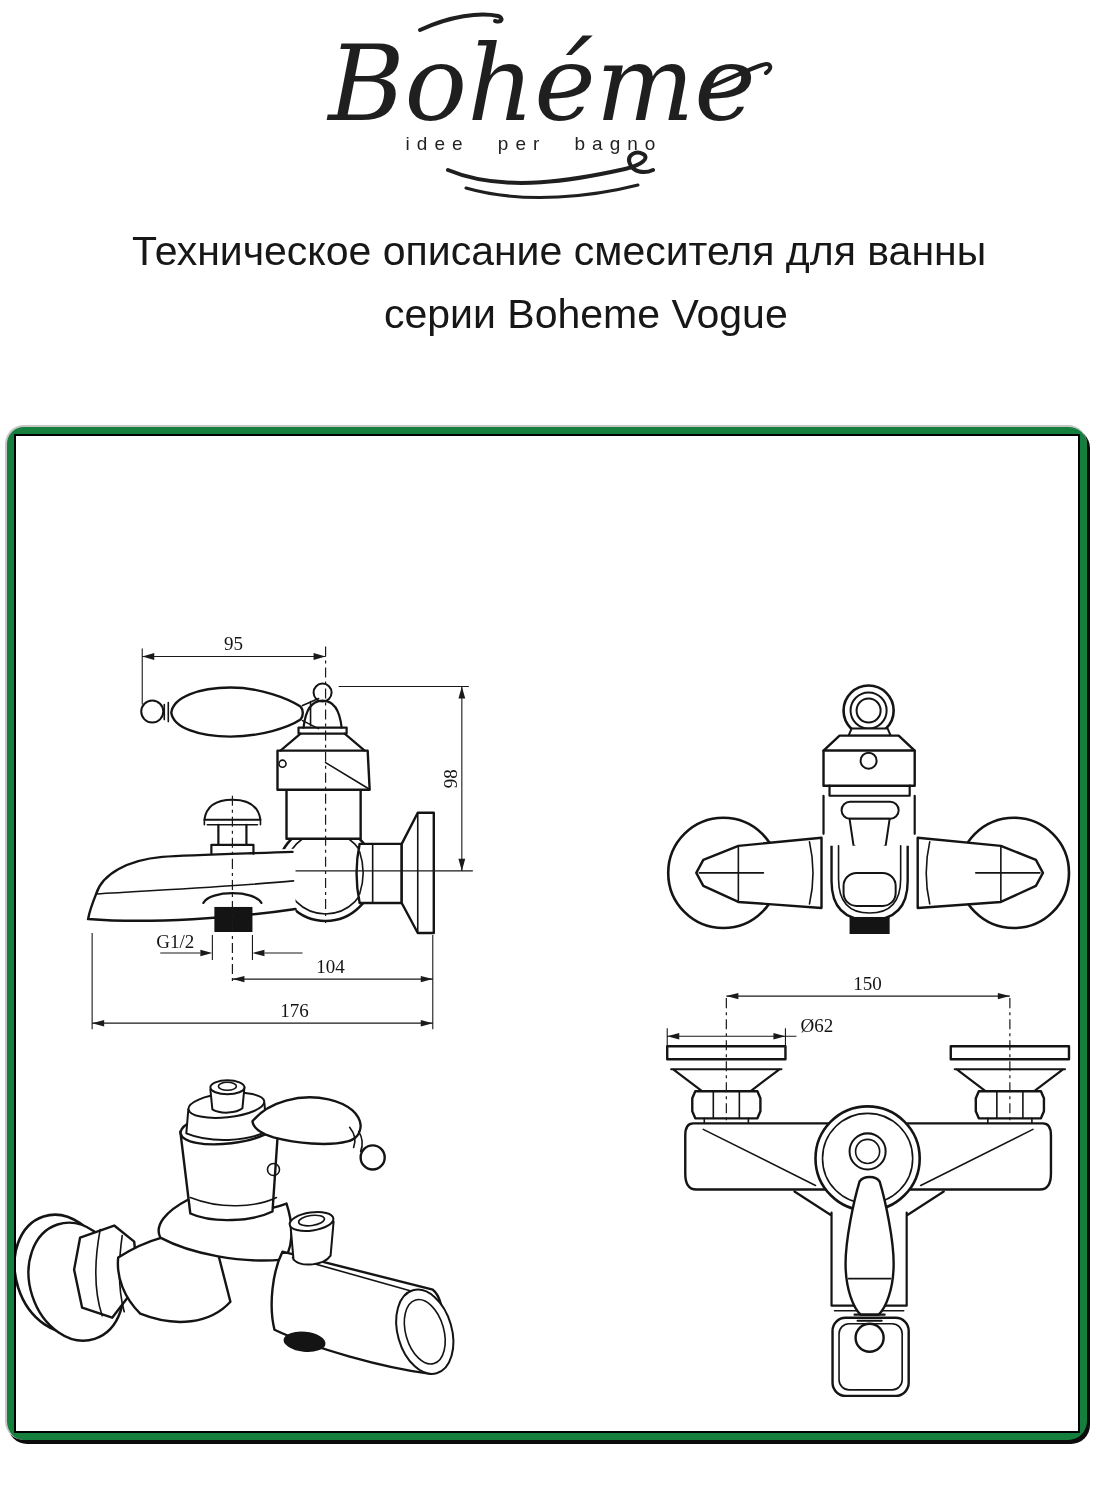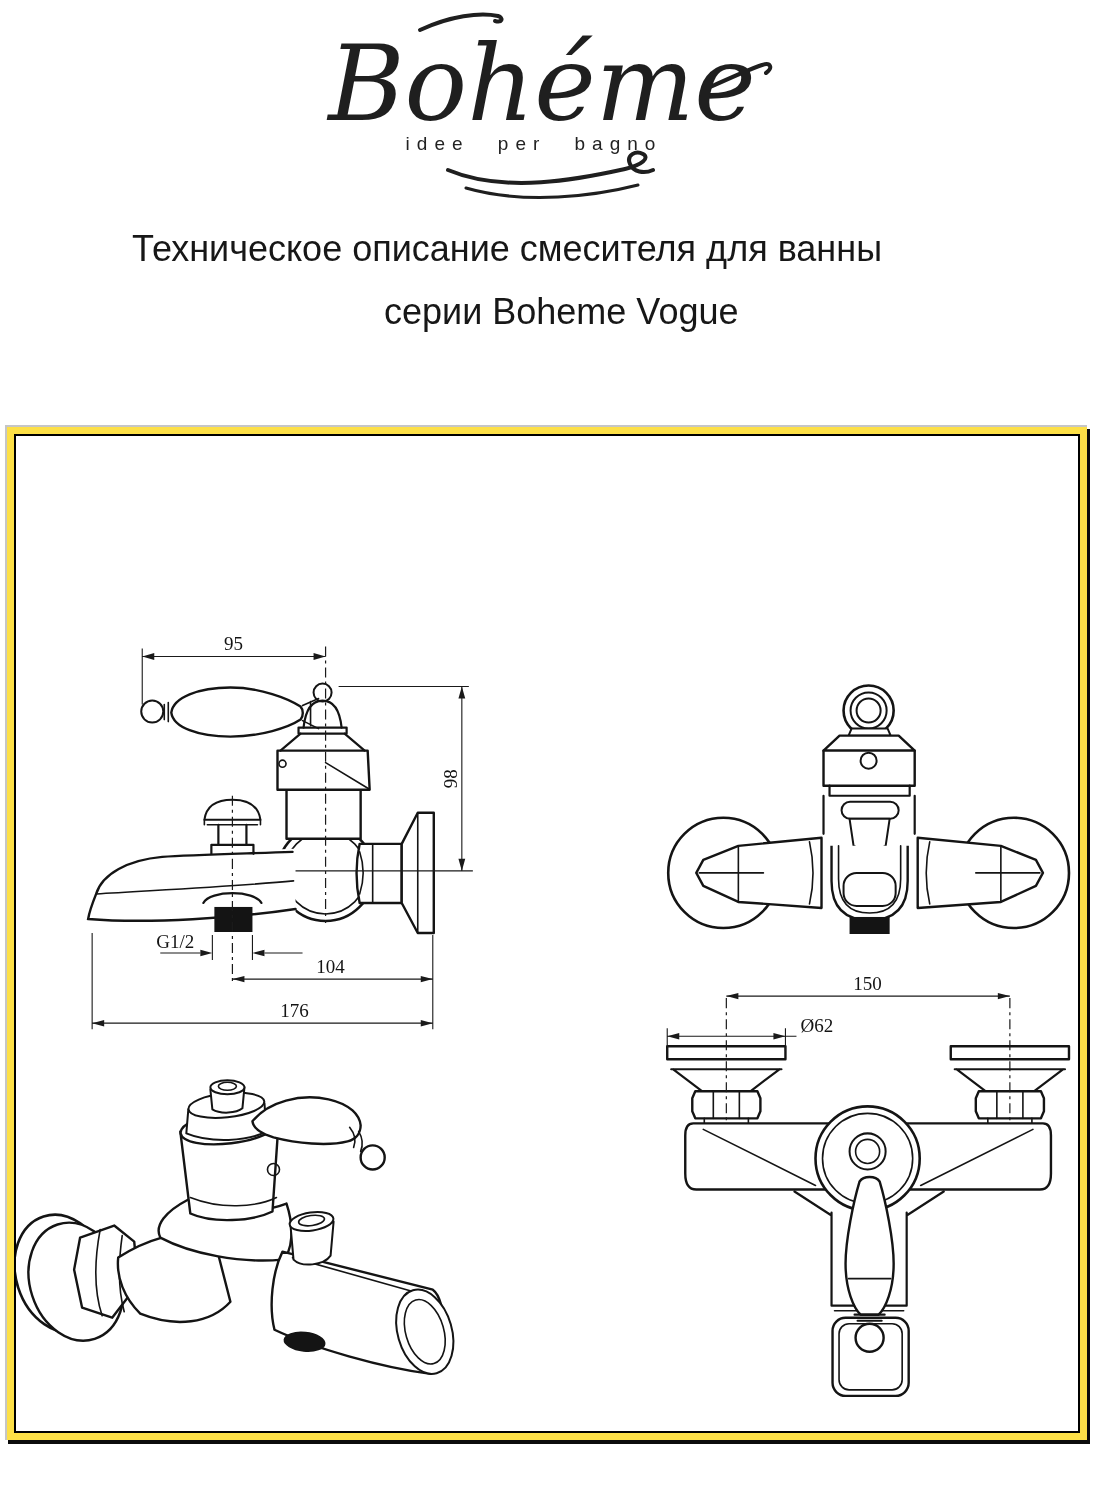--- a/index.html
+++ b/index.html
@@ -1,25 +1,25 @@
 <!DOCTYPE html>
 <html><head>
 <meta charset="utf-8">
 <style>
   html,body{margin:0;padding:0;}
   body{width:1097px;height:1500px;position:relative;background:#ffffff;overflow:hidden;
        font-family:"Liberation Sans",sans-serif;}
   .logo-wrap{position:absolute;left:280px;top:8px;width:540px;height:205px;}
-  .title-line{position:absolute;color:#171717;font-size:36px;white-space:nowrap;
+  .title-line{position:absolute;color:#171717;font-size:41px;white-space:nowrap;
               font-family:"Liberation Sans",sans-serif;}
   #title1{left:132px;top:228px;}
   #title2{left:384px;top:291px;}
   .frame-outer{position:absolute;left:5px;top:425px;width:1080px;height:1013px;
-               background:#fde047;border-top:2px solid #c6c6c6;border-left:2px solid #c6c6c6;
-               box-shadow:3px 4px 0 0 #0c0c0c;}
+               background:#15803d;border-top:2px solid #c6c6c6;border-left:2px solid #c6c6c6;
+               box-shadow:3px 4px 0 0 #0c0c0c;border-radius:19px;}
   .frame-inner{position:absolute;left:7px;top:7px;right:7px;bottom:7px;
                background:#ffffff;border:2px solid #000;}
   .frame-inner svg{display:block;width:100%;height:100%;}
   
   .o{fill:#ffffff;stroke:#141414;stroke-width:2.4;stroke-linejoin:round;}
   .o2{fill:#ffffff;stroke:#141414;stroke-width:2;stroke-linejoin:round;}
   .ln{fill:none;stroke:#141414;stroke-width:2.2;stroke-linecap:round;}
   .tn{fill:none;stroke:#141414;stroke-width:1.6;stroke-linecap:round;}
   .dim{fill:none;stroke:#1a1a1a;stroke-width:1.1;}
   .cl{fill:none;stroke:#1a1a1a;stroke-width:1.2;stroke-dasharray:10 4 3 4;}

